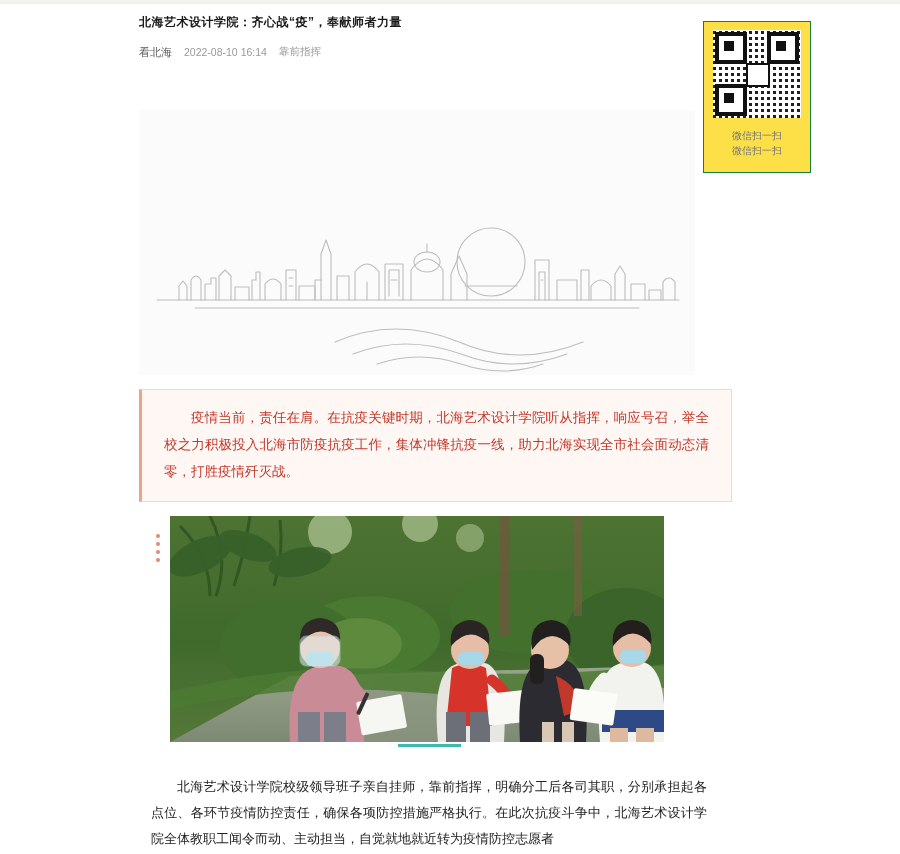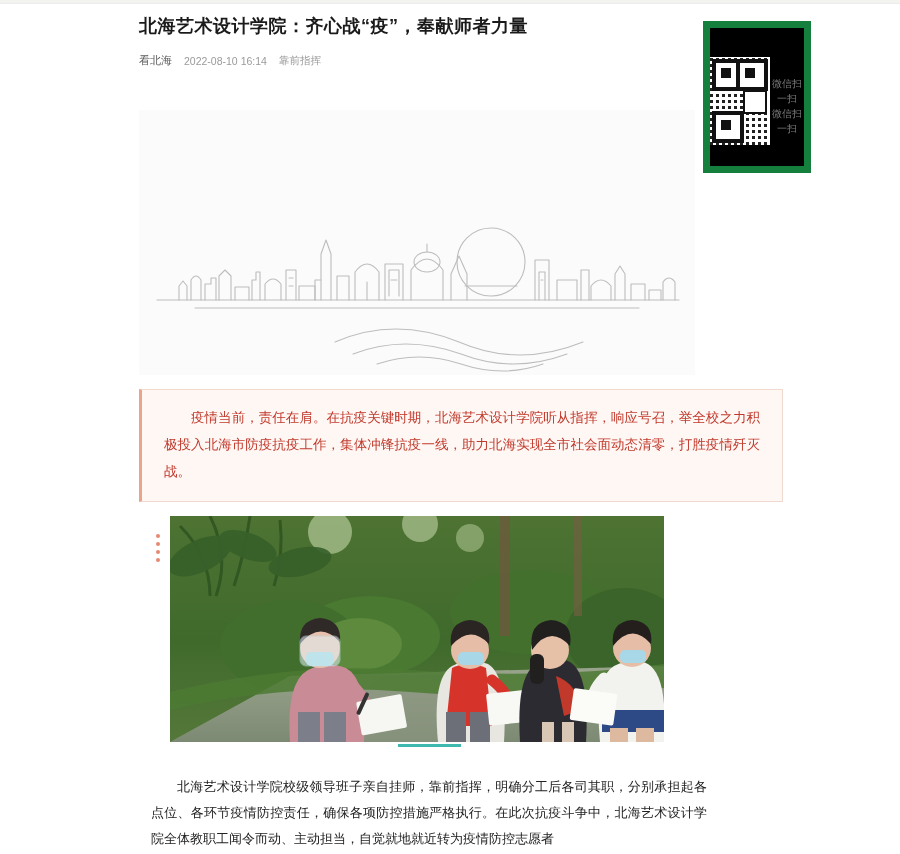--- a/index.html
+++ b/index.html
@@ -31,21 +31,21 @@
     background: #f3f3f0;
     border-bottom: 1px solid #ececec;
   }
   .article {
     position: absolute;
     left: 139px;
     top: 14px;
     width: 556px;
   }
   .article-title {
-    font-size: 18px;
+    font-size: 12px;
     font-weight: 700;
     color: #1a1a1a;
     letter-spacing: 0.5px;
     line-height: 1.4;
     margin: 0 0 14px 0;
     font-family: "Liberation Sans", sans-serif;
   }
   .meta-row {
     display: flex;
     align-items: center;
@@ -62,24 +62,24 @@
   .meta-date { color: #9a9a9a; }
   .meta-loc  { color: #9a9a9a; }
 
   
   .qr-card {
     position: absolute;
     right: 89px;
     top: 21px;
     width: 108px;
     height: 152px;
-    border: 7px solid #15803d;
-    background: #000000;
+    border: 1px solid #15803d;
+    background: #fde047;
     display: flex;
-    flex-direction: row;
+    flex-direction: column;
     align-items: center;
     padding-top: 8px;
     box-sizing: border-box;
   }
   .qr-img {
     width: 88px;
     height: 88px;
     background:
       repeating-linear-gradient(90deg, #111 0 3px, #fff 3px 6px),
       repeating-linear-gradient(0deg, #111 0 3px, #fff 3px 6px);
@@ -128,21 +128,21 @@
     background: #fbfbfb;
     overflow: hidden;
   }
   .skyline-box svg { display: block; }
 
   
   .lead-box {
     position: absolute;
     left: 139px;
     top: 389px;
-    width: 644px;
+    width: 593px;
     box-sizing: border-box;
     background: #fff7f4;
     border: 1px solid #f0d9cf;
     border-left: 3px solid #e9a58a;
     padding: 14px 22px 16px 22px;
   }
   .lead-text {
     color: #c0392b;
     font-size: 13.5px;
     line-height: 2.0;

